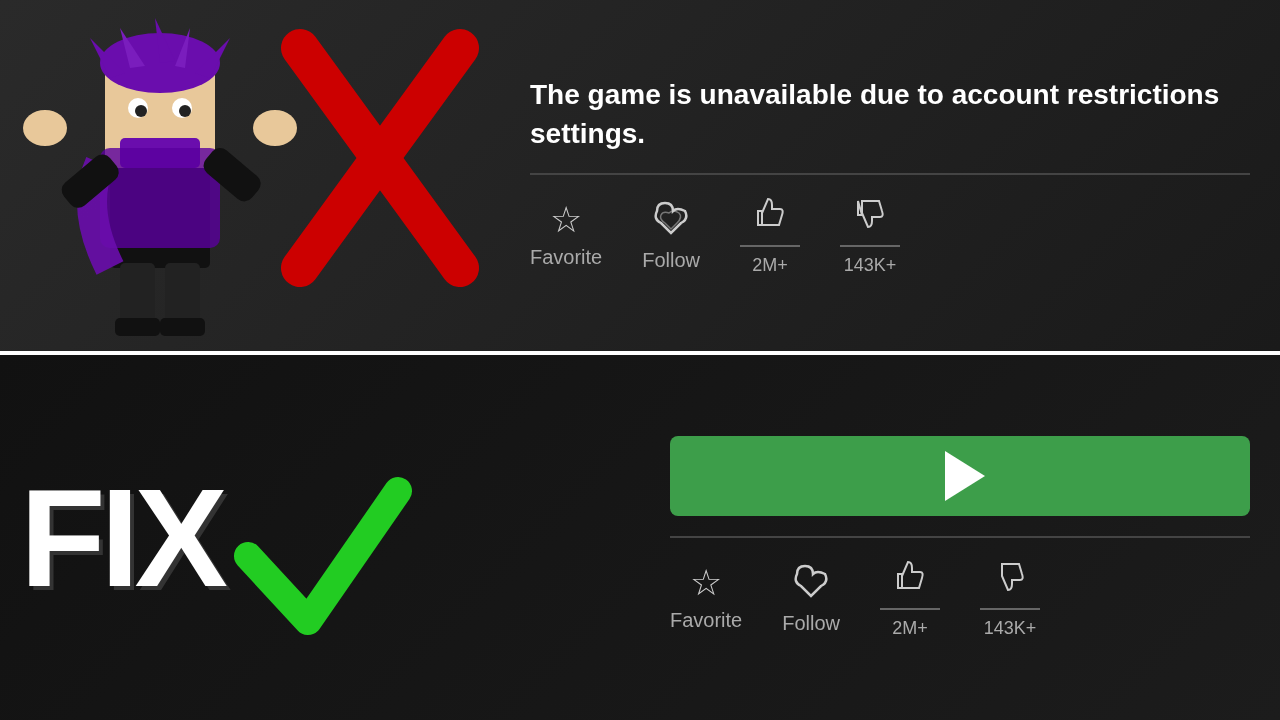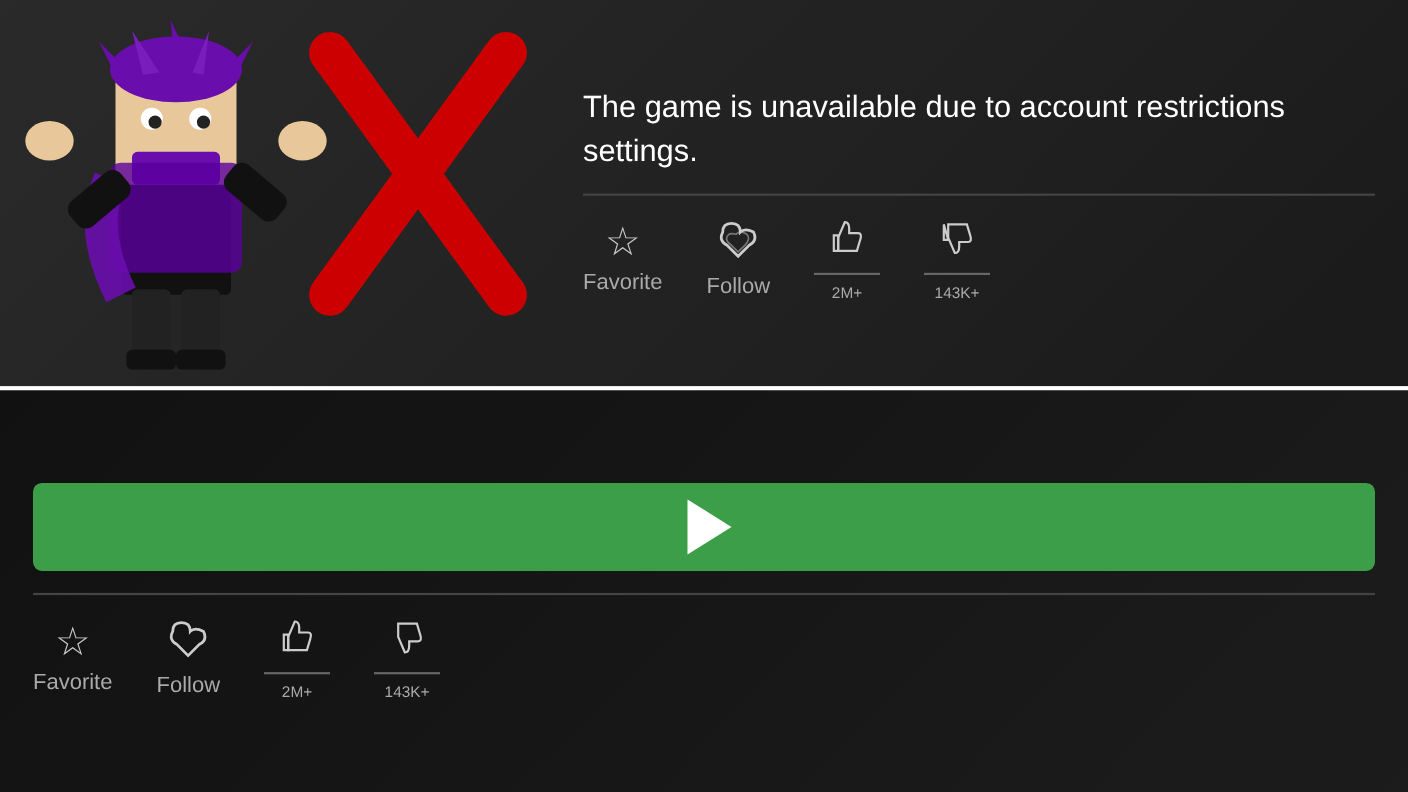--- a/index.html
+++ b/index.html
@@ -77,21 +77,21 @@
       height: 355px;
       display: flex;
       flex-direction: column;
       justify-content: center;
       padding: 20px 30px;
     }
 
     .error-message {
       color: #ffffff;
       font-size: 28px;
-      font-weight: normal;
+      font-weight: bold;
       line-height: 1.4;
       margin-bottom: 20px;
     }
 
     .divider-line {
       width: 100%;
       height: 2px;
       background: #444;
       margin-bottom: 20px;
     }
@@ -133,21 +133,21 @@
       line-height: 1;
     }
 
     .stat-line {
       width: 60px;
       height: 2px;
       background: #666;
     }
 
     .stat-value {
-      font-size: 14px;
+      font-size: 18px;
       color: #aaaaaa;
     }
 
     
     .bottom-left-area {
       width: 640px;
       height: 365px;
       position: relative;
       display: flex;
       align-items: center;
@@ -324,20 +324,30 @@
         </span>
         <div class="stat-line"></div>
         <span class="stat-value">143K+</span>
       </div>
     </div>
   </div>
 </div>
 
 <div class="bottom-half">
 
+  <div class="bottom-left-area">
+    <div class="fix-text">
+      <span class="fix-letters">FIX</span>
+      <div class="green-checkmark">
+        <svg viewBox="0 0 180 200">
+          <polyline points="15,100 75,165 165,35" stroke="#22cc22" stroke-width="28" fill="none" stroke-linecap="round" stroke-linejoin="round"></polyline>
+        </svg>
+      </div>
+    </div>
+  </div>
 
   <div class="bottom-right-area">
     <div class="play-button-container">
       <div class="play-btn">
         <div class="play-icon"></div>
       </div>
     </div>
     <div class="divider-line-bottom"></div>
     <div class="action-buttons-row-bottom">
 

